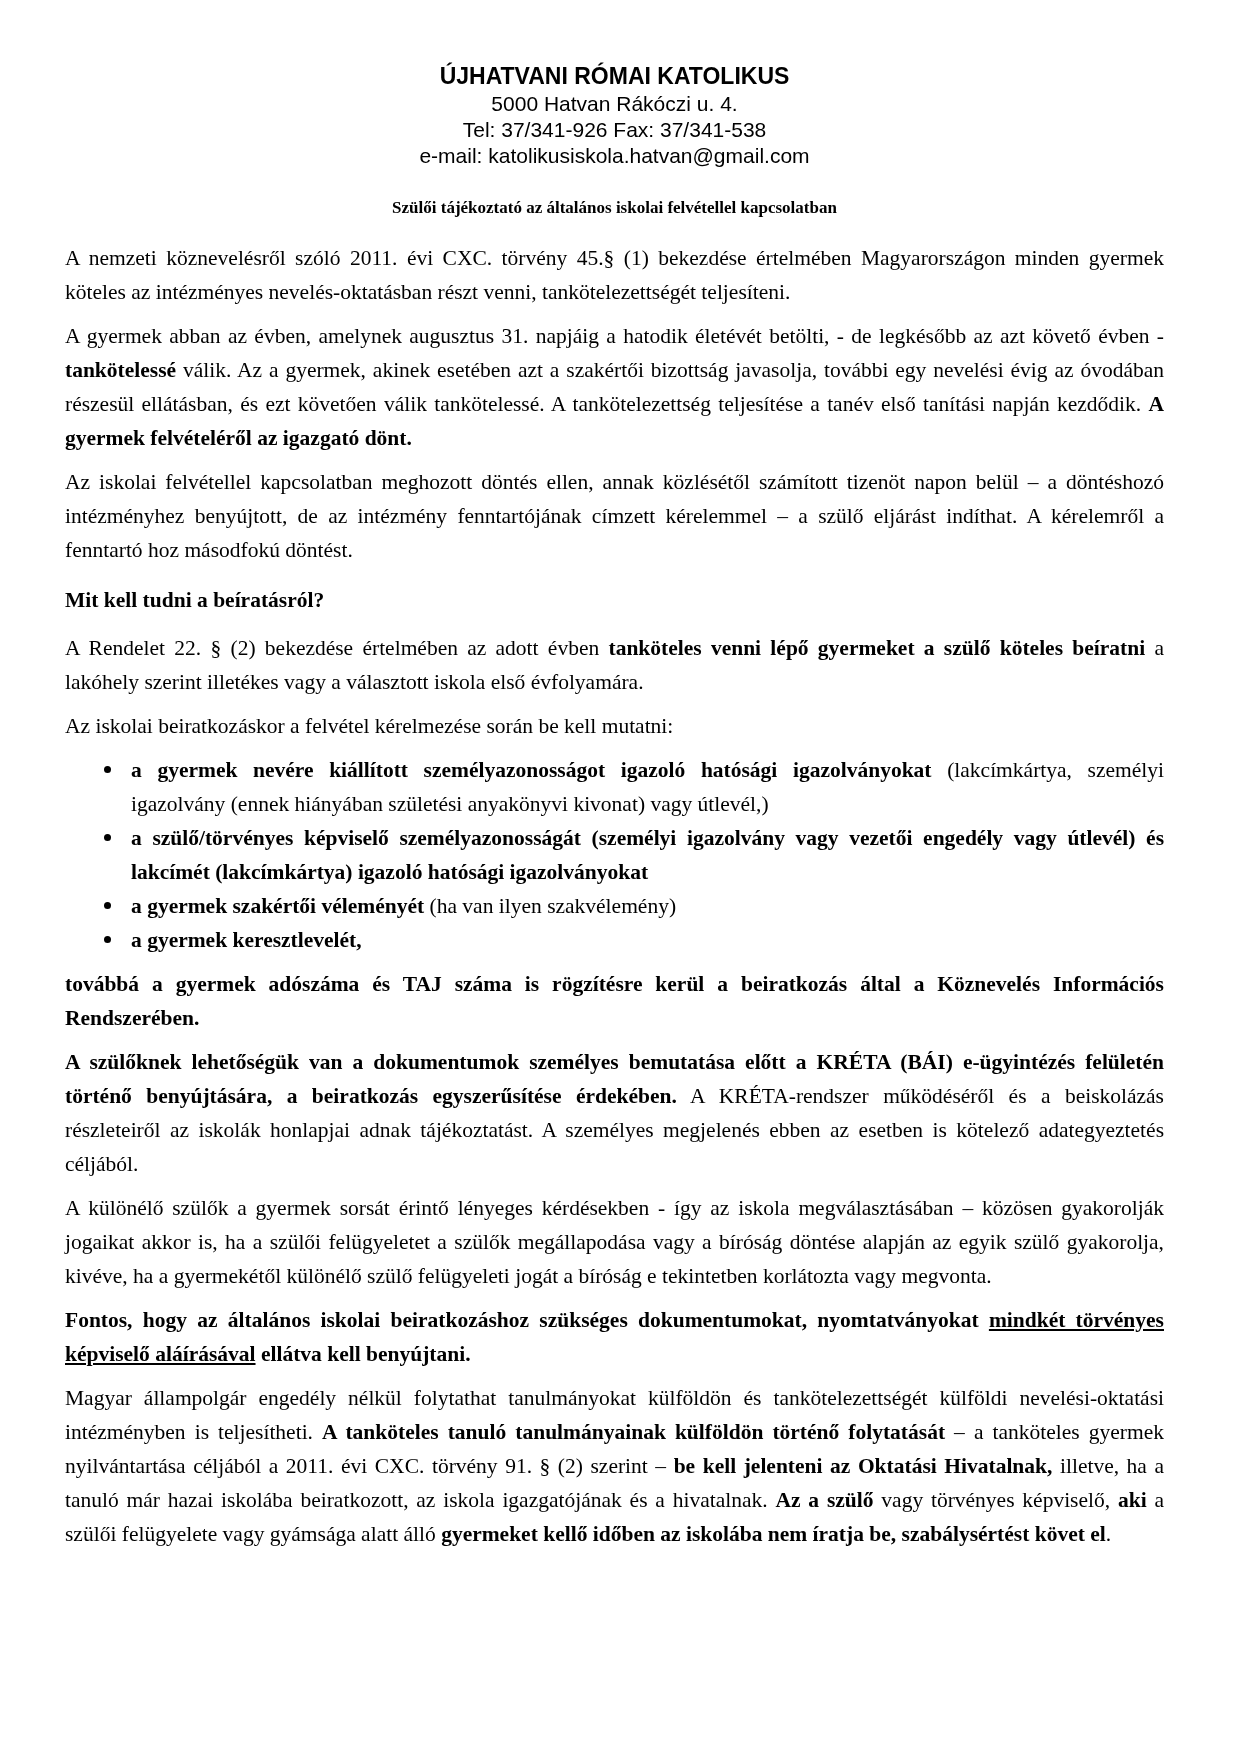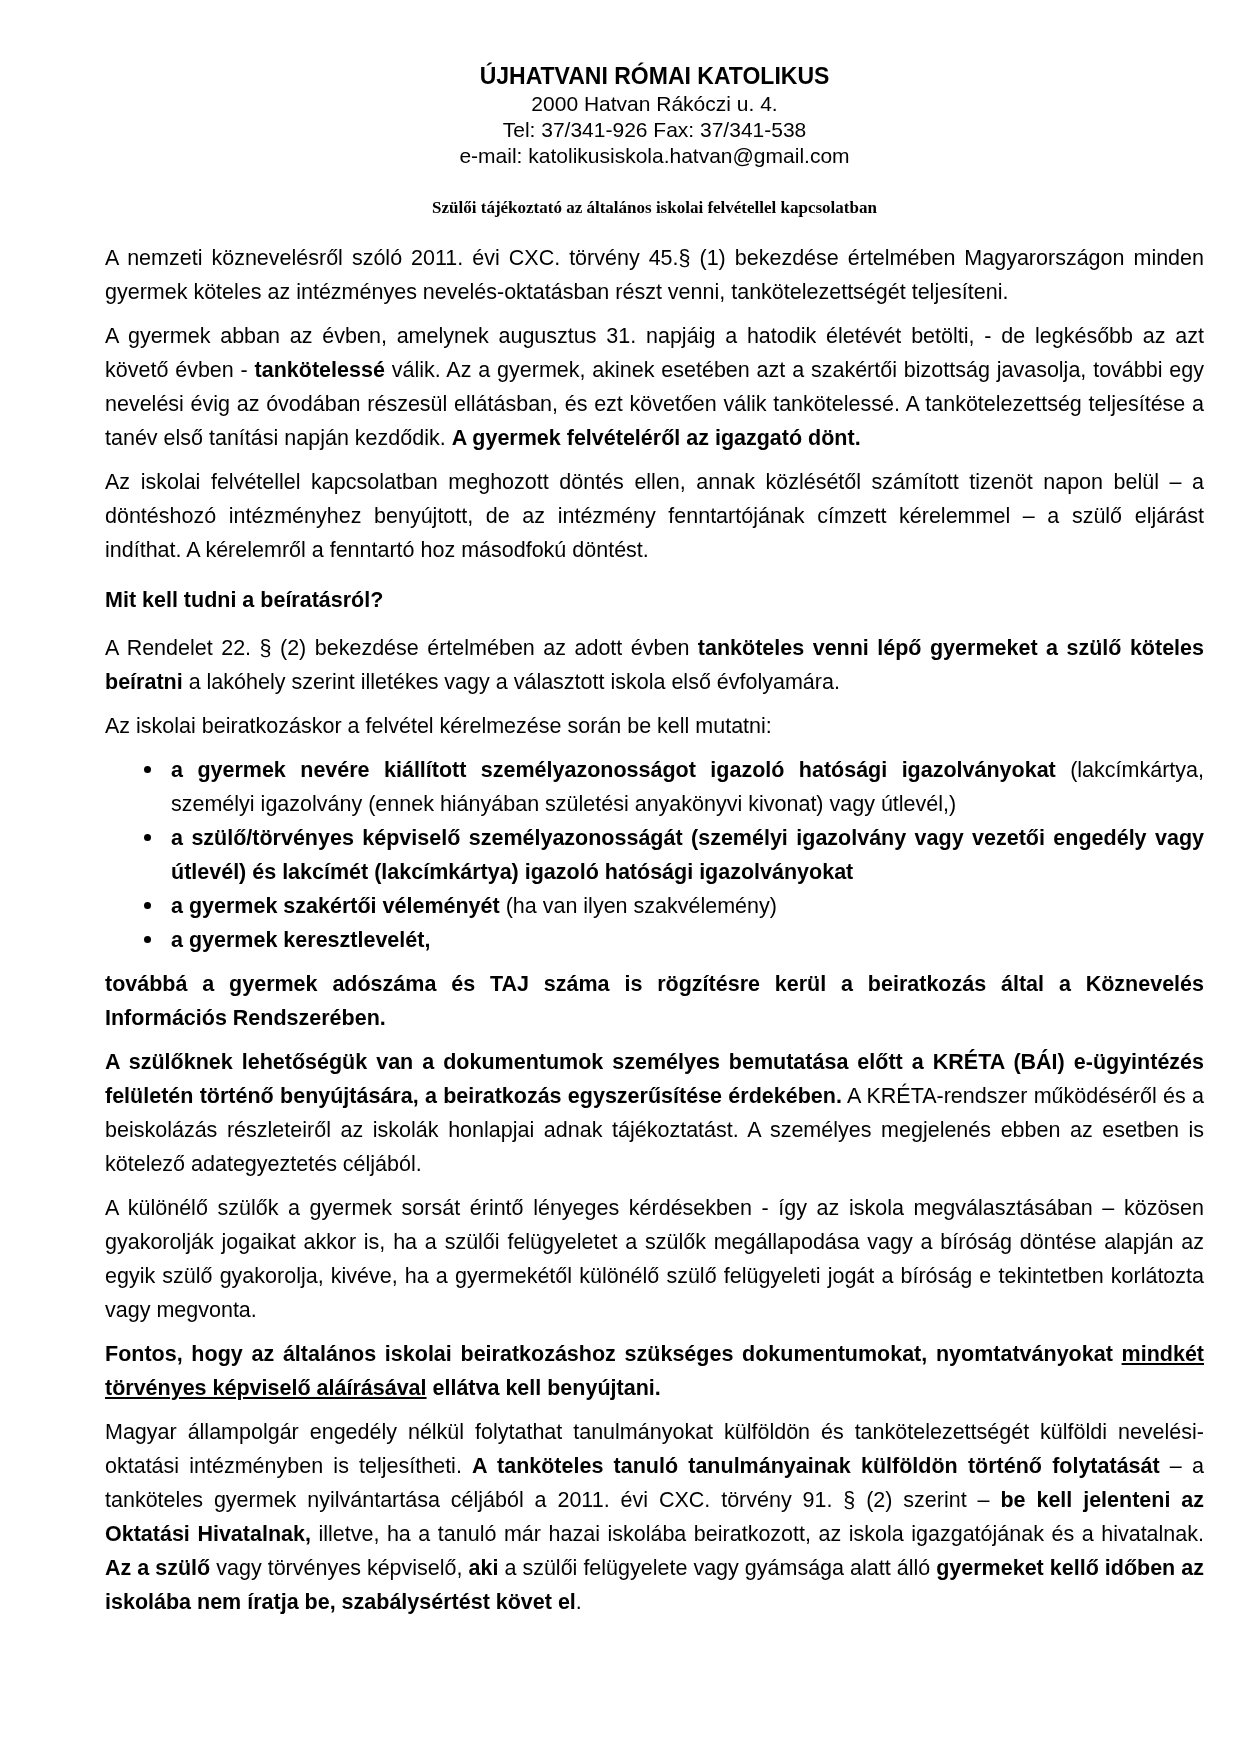--- a/index.html
+++ b/index.html
@@ -12,21 +12,20 @@
     width: 1241px;
     min-height: 1755px;
     box-sizing: border-box;
   }
   .page {
     box-sizing: border-box;
     width: 1194px;
     min-height: 1755px;
     padding: 62px 30px 40px 65px;
     background: #ffffff;
-    margin-left: 40px;
   }
   
   .letterhead {
     text-align: center;
     font-family: "Liberation Sans", "DejaVu Sans", sans-serif;
   }
   .org-name {
     font-weight: bold;
     font-size: 23px;
     line-height: 29px;
@@ -39,21 +38,21 @@
   .doc-title {
     font-family: "Liberation Serif", "DejaVu Serif", serif;
     font-weight: bold;
     font-size: 17px;
     line-height: 34px;
     text-align: center;
     margin: 22px 0 16px 0;
   }
   
   .doc-body {
-    font-family: Liberation Sans, sans-serif;
+    font-family: Liberation Serif, serif;
     font-size: 21.5px;
     line-height: 34px;
     text-align: justify;
   }
   .doc-body p {
     margin: 0 0 10px 0;
   }
   .doc-body p.heading {
     font-weight: bold;
     margin: 16px 0 14px 0;
@@ -81,21 +80,21 @@
   }
   .b { font-weight: bold; }
   .u { text-decoration: underline; }
 </style>
 </head>
 <body>
 
 <div class="page">
   <header class="letterhead">
     <div class="org-name">ÚJHATVANI RÓMAI KATOLIKUS</div>
-    <div class="org-contact">2000 Hatvan Rákóczi u. 4.</div>
+    <div class="org-contact">5000 Hatvan Rákóczi u. 4.</div>
     <div class="org-contact">Tel: 37/341-926 Fax: 37/341-538</div>
     <div class="org-contact">e-mail: katolikusiskola.hatvan@gmail.com</div>
   </header>
 
   <h1 class="doc-title">Szülői tájékoztató az általános iskolai felvétellel kapcsolatban</h1>
 
   <main class="doc-body">
       <p><span>A nemzeti köznevelésről szóló 2011. évi CXC. törvény 45.§ (1) bekezdése értelmében Magyarországon minden gyermek köteles az intézményes nevelés-oktatásban részt venni, tankötelezettségét teljesíteni.</span></p>
       <p><span>A gyermek abban az évben, amelynek augusztus 31. napjáig a hatodik életévét betölti, - de legkésőbb az azt követő évben - </span><span class="b">tankötelessé</span><span> válik. Az a gyermek, akinek esetében azt a szakértői bizottság javasolja, további egy nevelési évig az óvodában részesül ellátásban, és ezt követően válik tankötelessé. A tankötelezettség teljesítése a tanév első tanítási napján kezdődik. </span><span class="b">A gyermek felvételéről az igazgató dönt.</span></p>
       <p><span>Az iskolai felvétellel kapcsolatban meghozott döntés ellen, annak közlésétől számított tizenöt napon belül – a döntéshozó intézményhez benyújtott, de az intézmény fenntartójának címzett kérelemmel – a szülő eljárást indíthat. A kérelemről a fenntartó hoz másodfokú döntést.</span></p>

